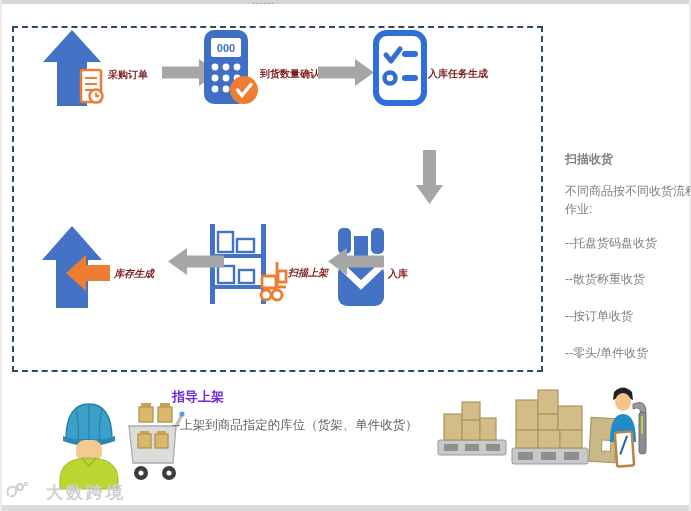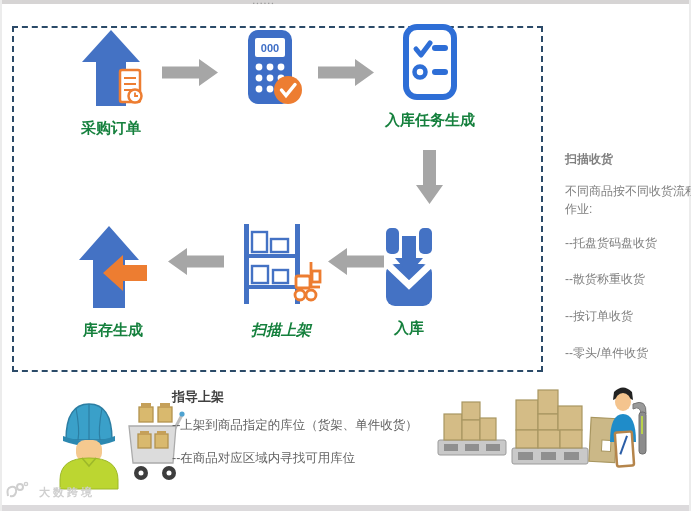--- a/index.html
+++ b/index.html
@@ -13,41 +13,41 @@
   .edge.bottom { left:0; top:505px; width:691px; height:6px; background:#dcdadc; }
   .edge.left { left:0; top:0; width:2px; height:511px; background:#ececec; }
   .edge.right { left:689px; top:0; width:2px; height:511px; background:#ececec; }
 
   .top-dots { position:absolute; left:253px; top:0; font-size:5px; line-height:7px;
     color:#9a9a9a; letter-spacing:2px; }
 
   .dashed-box { position:absolute; left:12px; top:26px; width:531px; height:346px;
     border:2px dashed #2b4a68; }
 
-  .node { position:absolute; width:150px; display:flex; flex-direction:column; align-items:center; }
-  .node .label { margin-top:7px; font-size:15px; font-weight:700; color:#15803d; white-space:nowrap; }
+  .node { position:absolute; width:150px; display:flex; flex-direction:row; align-items:center; }
+  .node .label { margin-top:7px; font-size:10px; font-weight:700; color:#7f1d1d; white-space:nowrap; }
 
   .arrow { position:absolute; }
 
   .panel-right { position:absolute; left:565px; top:150px; width:134px;
     font-size:12px; color:#7f7f7f; line-height:1.55; }
   .panel-right .title { font-weight:700; margin-bottom:13px; }
   .panel-right .intro { margin-bottom:15px; }
   .panel-right .bullet { margin-bottom:18px; white-space:nowrap; }
 
   .panel-bottom { position:absolute; left:172px; top:388px; width:320px;
     font-size:12.5px; color:#636363; }
-  .panel-bottom .title { font-weight:700; color:#404040; font-size:13px; margin-bottom:11px; }
+  .panel-bottom .title { font-weight:700; color:#6d28d9; font-size:13px; margin-bottom:11px; }
   .panel-bottom .bullet { margin-bottom:16px; white-space:nowrap; }
 
   .clipart { position:absolute; }
 
   .watermark { position:absolute; left:5px; top:480px; display:flex; align-items:center;
     color:#cfcfcf; }
-  .watermark .wm-text { font-size:11px; font-weight:700; letter-spacing:3px; margin-left:8px; }
+  .watermark .wm-text { font-size:17px; font-weight:700; letter-spacing:3px; margin-left:15px; }
 </style>
 </head>
 <body>
 
 <div class="page">
   <div class="edge top"></div>
   <div class="edge bottom"></div>
   <div class="edge left"></div>
   <div class="edge right"></div>
 
@@ -89,29 +89,30 @@
           <circle cx="17" cy="50" r="3.4"></circle>
             <circle cx="28" cy="50" r="3.4"></circle>
             <circle cx="39" cy="50" r="3.4"></circle>
           <circle cx="17" cy="61" r="3.4"></circle>
             <circle cx="28" cy="61" r="3.4"></circle>
         </g>
         <circle cx="46" cy="62" r="14" fill="#ED7D31"></circle>
         <path d="M39.5,62 l4.5,5.5 l9,-11" stroke="#fff" stroke-width="3.5" fill="none" stroke-linecap="round"></path>
       </svg>
     </span>
+    <span class="label">到货数量确认</span>
   </div>
 
   <div class="arrow" style="left:318px; top:59px;">
     <svg width="56" height="27" viewBox="0 0 56 27">
         <polygon points="0,7.5 37,7.5 37,0 56,13.5 37,27 37,19.5 0,19.5" fill="#A6A6A6"></polygon>
       </svg>
   </div>
 
-  <div class="node" style="left:355px; top:24px;">
+  <div class="node" style="left:355px; top:30px;justify-content:center;">
     <span>
       <svg width="56" height="76" viewBox="0 0 56 76">
         <rect x="4" y="3" width="48" height="70" rx="11" fill="#fff" stroke="#2E6ED6" stroke-width="6"></rect>
         <path d="M14,25 l5,6 l9,-12" stroke="#2E6ED6" stroke-width="5" fill="none" stroke-linecap="round" stroke-linejoin="round"></path>
         <line x1="33" y1="24" x2="43" y2="24" stroke="#2E6ED6" stroke-width="6" stroke-linecap="round"></line>
         <circle cx="18" cy="48" r="5.5" fill="none" stroke="#2E6ED6" stroke-width="4.5"></circle>
         <line x1="33" y1="48" x2="43" y2="48" stroke="#2E6ED6" stroke-width="6" stroke-linecap="round"></line>
       </svg>
     </span>
     <span class="label">入库任务生成</span>
@@ -169,21 +170,21 @@
     </span>
     <span class="label">扫描上架</span>
   </div>
 
   <div class="arrow" style="left:168px; top:248px;">
     <svg width="56" height="27" viewBox="0 0 56 27">
         <polygon points="56,7.5 19,7.5 19,0 0,13.5 19,27 19,19.5 56,19.5" fill="#A6A6A6"></polygon>
       </svg>
   </div>
 
-  <div class="node" style="left:38px; top:226px;">
+  <div class="node" style="left:38px; top:226px;font-style:italic;">
     <span>
       <svg width="76" height="84" viewBox="0 0 76 84">
         <polygon points="34,0 64,34 50,34 50,82 18,82 18,34 4,34" fill="#4472C4"></polygon>
         <polygon points="28,47 48,29 48,39 72,39 72,55 48,55 48,65" fill="#ED7D31"></polygon>
       </svg>
     </span>
     <span class="label">库存生成</span>
   </div>
 
   <div class="panel-right">
@@ -226,21 +227,20 @@
       <circle cx="17" cy="73" r="7" fill="#3D3D3D"></circle>
         <circle cx="17" cy="73" r="2.5" fill="#fff"></circle>
       <circle cx="45" cy="73" r="7" fill="#3D3D3D"></circle>
         <circle cx="45" cy="73" r="2.5" fill="#fff"></circle>
     </svg>
   </div>
 
   <div class="panel-bottom">
     <div class="title">指导上架</div>
     <div class="bullet">--上架到商品指定的库位（货架、单件收货）</div>
-    <div class="bullet">--在商品对应区域内寻找可用库位</div>
   </div>
 
   <div class="clipart" style="left:436px; top:382px;">
     <svg width="212" height="100" viewBox="0 0 212 100">
 
       <rect x="2" y="58" width="68" height="15" rx="2" fill="#C9C9C9" stroke="#9b9b9b"></rect>
       <rect x="8" y="62" width="14" height="7" fill="#8f8f8f"></rect>
       <rect x="29" y="62" width="14" height="7" fill="#8f8f8f"></rect>
       <rect x="50" y="62" width="14" height="7" fill="#8f8f8f"></rect>
       <g fill="#D4BC86" stroke="#A89762" stroke-width="1.2">

